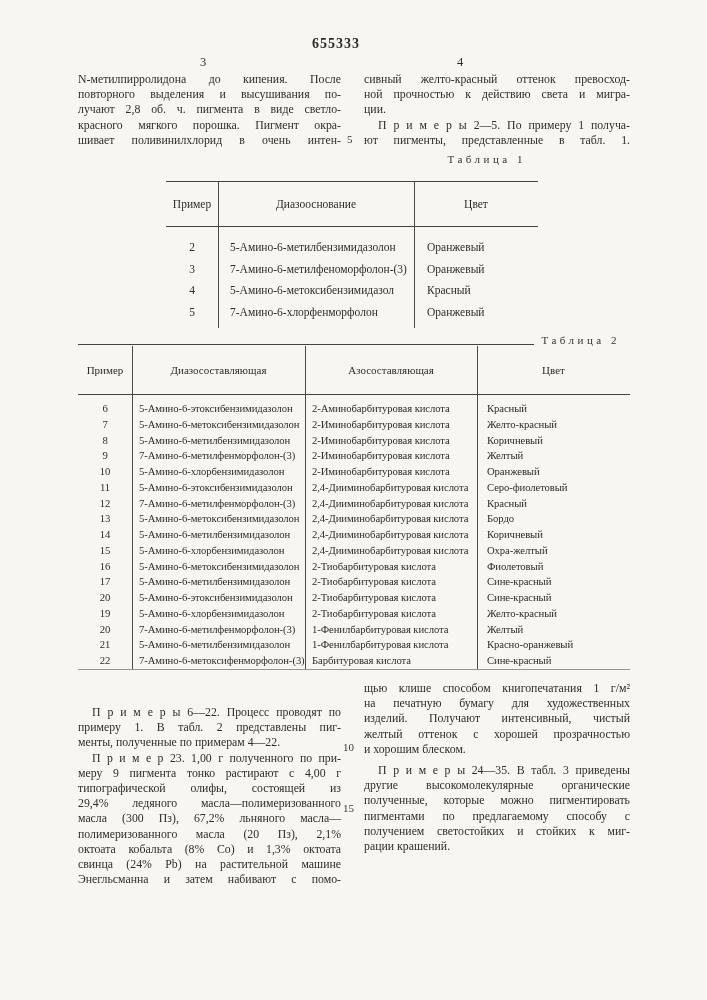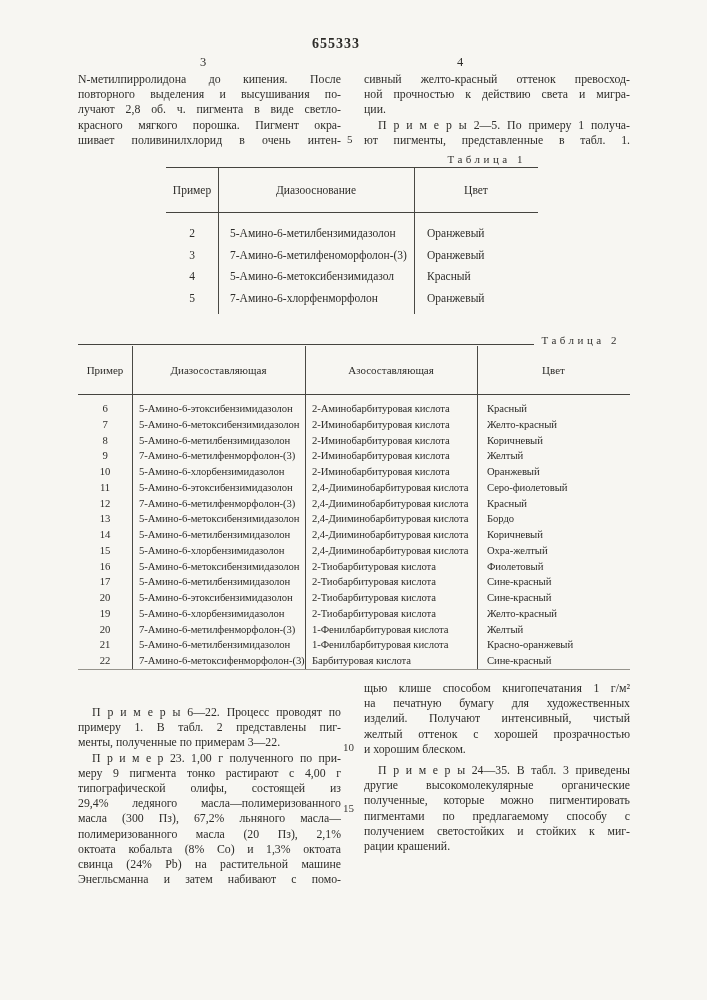--- a/index.html
+++ b/index.html
@@ -25,21 +25,21 @@
 
   .thead { position:relative; display:flex; border-top:1.3px solid #45443f; border-bottom:1.3px solid #45443f; }
   .hcell { display:flex; align-items:center; justify-content:center; text-align:center; height:100%; }
   .tbody { position:relative; }
   .trow { display:flex; align-items:flex-start; }
   .tcell { flex:0 0 auto; white-space:nowrap; overflow:visible; }
   .vsep { position:absolute; top:0; bottom:0; width:1px; background:#4a4944; }
 
   
   .t1 { width:372px; }
-  .t1 .tbl-label { text-align:right; padding-right:12px; margin-bottom:2px; }
+  .t1 .tbl-label { text-align:right; padding-right:12px; margin-bottom:16px; }
   .t1 .thead { height:46px; font-size:11.5px; }
   .t1 .tbody { padding-top:14px; height:101px; }
   .t1 .trow { height:21.5px; font-size:11.5px; }
   .t1 .tcell.col0 { text-align:center; }
   .t1 .tcell.col1 { padding-left:12px; }
   .t1 .tcell.col2 { padding-left:13px; }
 
   
   .t2 { width:552px; }
   .t2-labelrow { position:relative; height:12px; }
@@ -234,21 +234,21 @@
         </div>
         <div class="vsep" style="left: 54px;"></div>
         <div class="vsep" style="left: 227px;"></div>
         <div class="vsep" style="left: 399px;"></div>
       </div>
   </div>
 
   <div class="abs textcol" style="left:78px; top:681px; width:263px;margin-top:24px;">
       <div class="tline indent">П р и м е р ы 6—22. Процесс проводят по</div>
       <div class="tline">примеру 1. В табл. 2 представлены пиг-</div>
-      <div class="tline flush">менты, полученные по примерам 3—22.</div>
+      <div class="tline flush">менты, полученные по примерам 4—22.</div>
       <div class="tline indent">П р и м е р 23. 1,00 г полученного по при-</div>
       <div class="tline">меру 9 пигмента тонко растирают с 4,00 г</div>
       <div class="tline">типографической олифы, состоящей из</div>
       <div class="tline">29,4% ледяного масла—полимеризованного</div>
       <div class="tline">масла (300 Пз), 67,2% льняного масла—</div>
       <div class="tline">полимеризованного масла (20 Пз), 2,1%</div>
       <div class="tline">октоата кобальта (8% Со) и 1,3% октоата</div>
       <div class="tline">свинца (24% Pb) на растительной машине</div>
       <div class="tline">Энегльсманна и затем набивают с помо-</div>
     </div>

